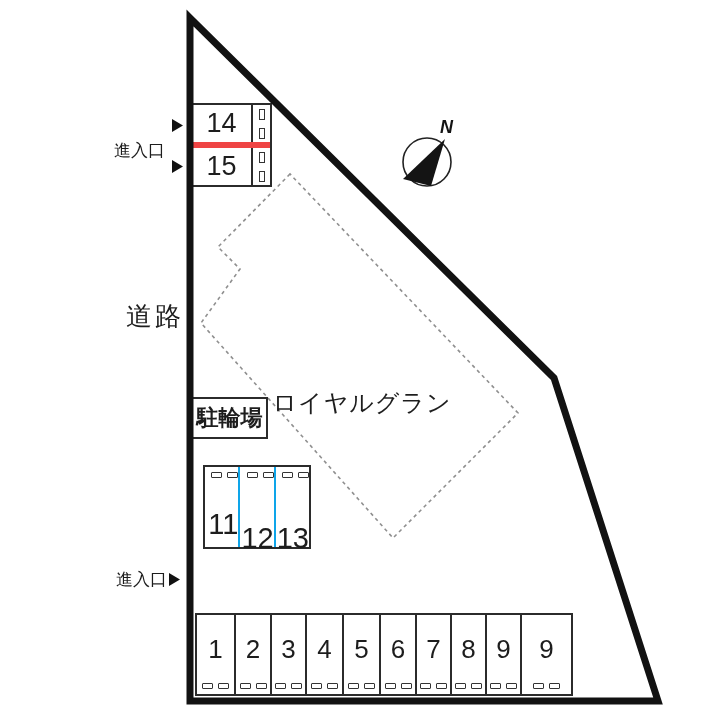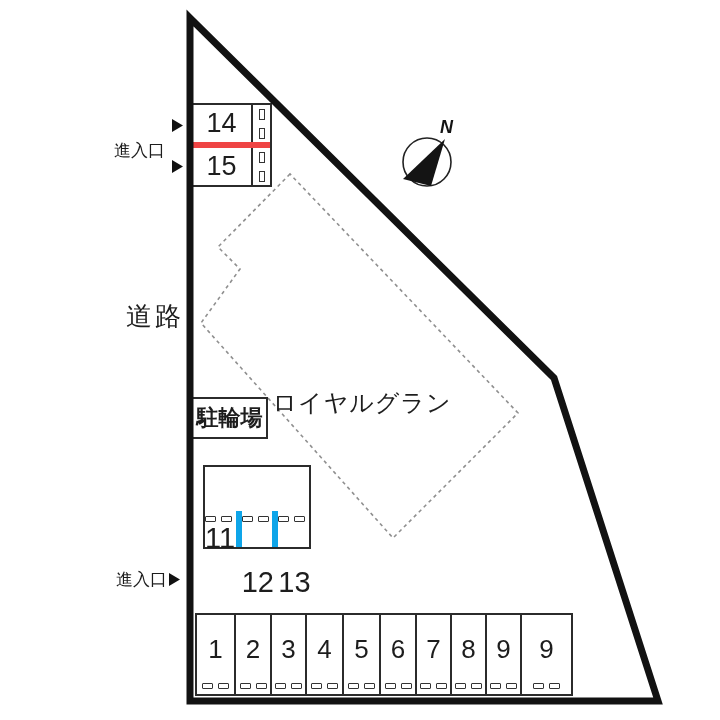--- a/index.html
+++ b/index.html
@@ -19,22 +19,22 @@
   #rowTop { left:190px; top:103px; width:82px; height:84px; display:flex; flex-direction:column; }
   .hstall { flex:1; display:flex; min-height:0; }
   .hstall + .hstall { border-top:6px solid #ef4444; }
   .hstall .num { flex:1; display:flex; align-items:center; justify-content:center; font-size:27px; }
   .vcol { width:17px; border-left:2px solid #2b2b2b; display:flex; flex-direction:column;
           align-items:center; justify-content:center; gap:8px; }
   .wsv { width:4px; height:9px; border:1px solid #333; background:#fff; display:block; }
 
   
   #rowMid { left:203px; top:465px; width:108px; height:84px; display:flex; }
-  .mstall { flex:1; display:flex; flex-direction:column; align-items:flex-start; box-sizing:border-box; min-width:0;margin-top:44px; }
-  .mstall + .mstall { border-left:6px solid #0ea5e9;gap:44px; }
+  .mstall { flex:1; display:flex; flex-direction:column; align-items:flex-end; box-sizing:border-box; min-width:0; }
+  .mstall + .mstall { border-left:2px solid #0ea5e9;gap:44px; }
   .mstall .wsrow { margin-top:5px; display:flex; gap:5px; }
   .mstall .num { flex:1; display:flex; align-items:flex-end; justify-content:center;
                  font-size:29px; padding-bottom:6px; }
 
   
   #rowBottom { left:195px; top:613px; width:378px; height:83px; display:flex; }
   .bstall { display:flex; flex-direction:column; align-items:center; box-sizing:border-box; min-width:0; }
   .bstall + .bstall { border-left:2px solid #2b2b2b; }
   .bstall .num { flex:1; display:flex; align-items:center; justify-content:center; font-size:26px; }
   .bstall .wsrow { display:flex; gap:5px; margin-bottom:5px; }

